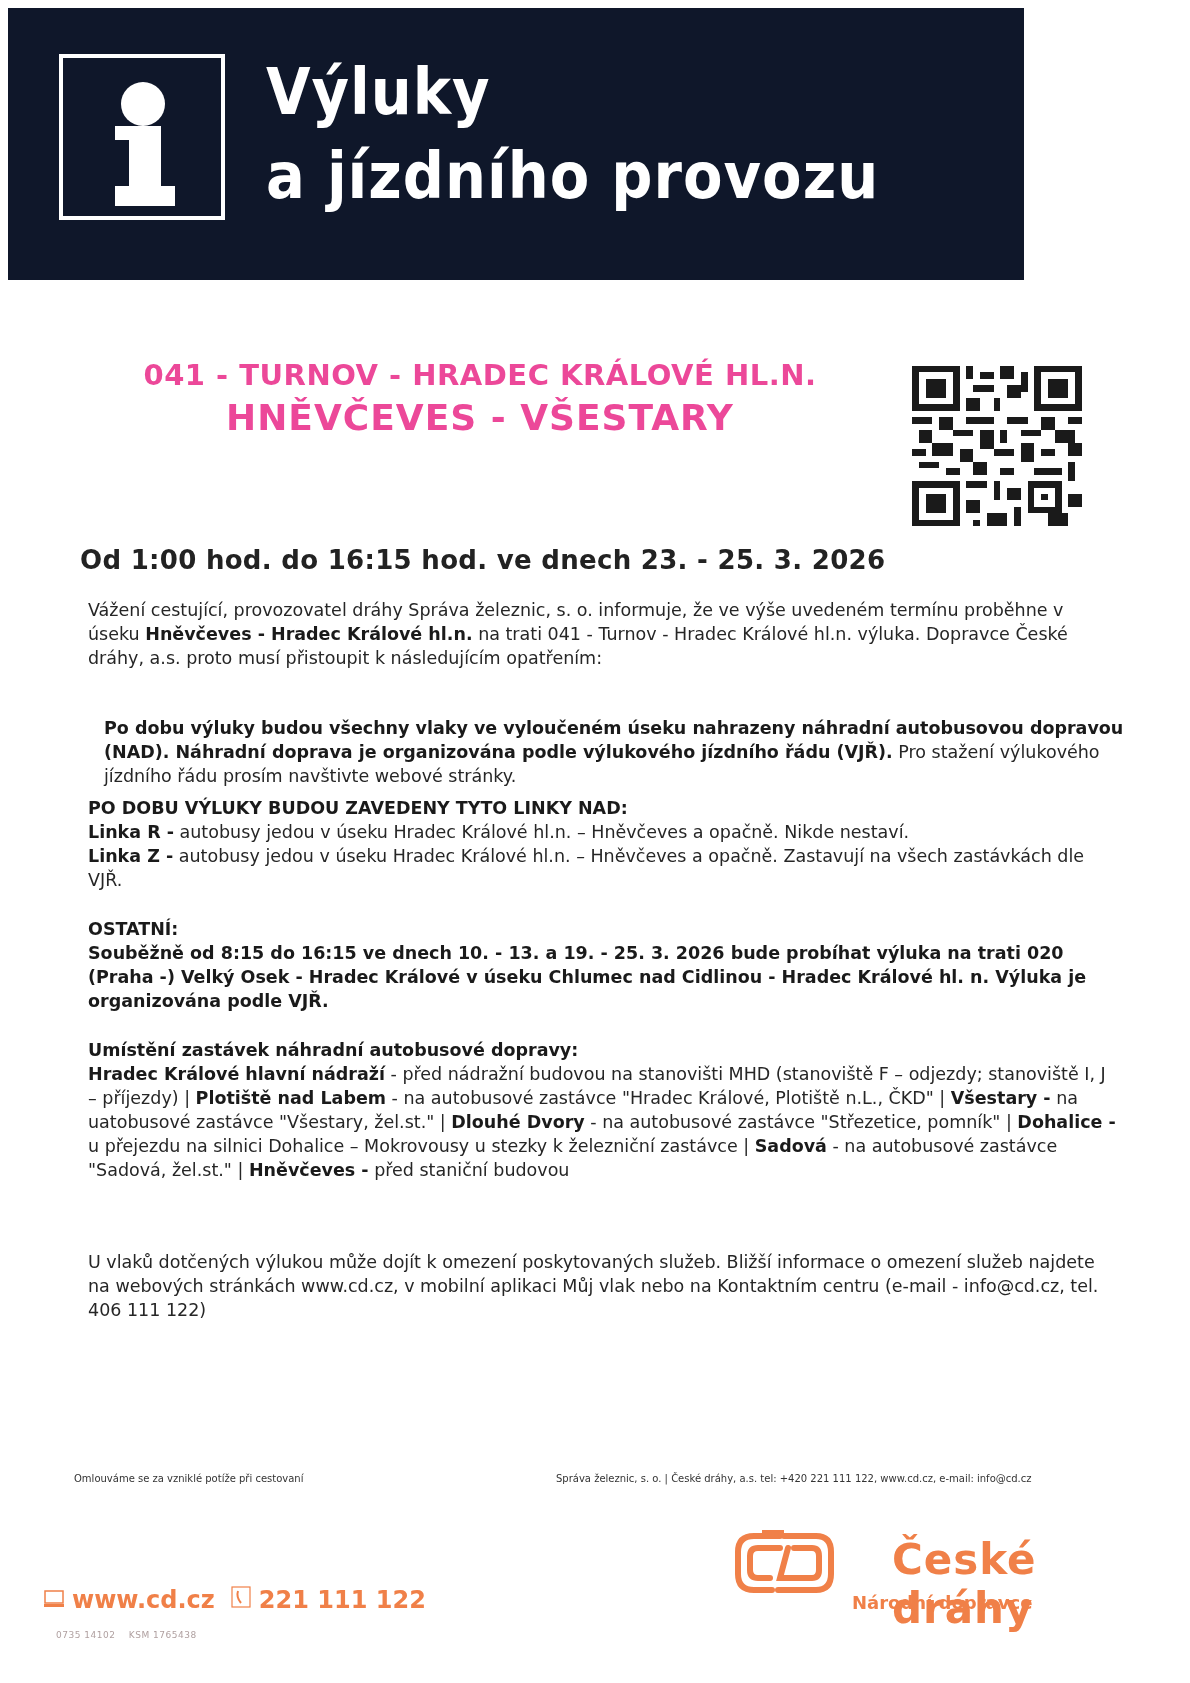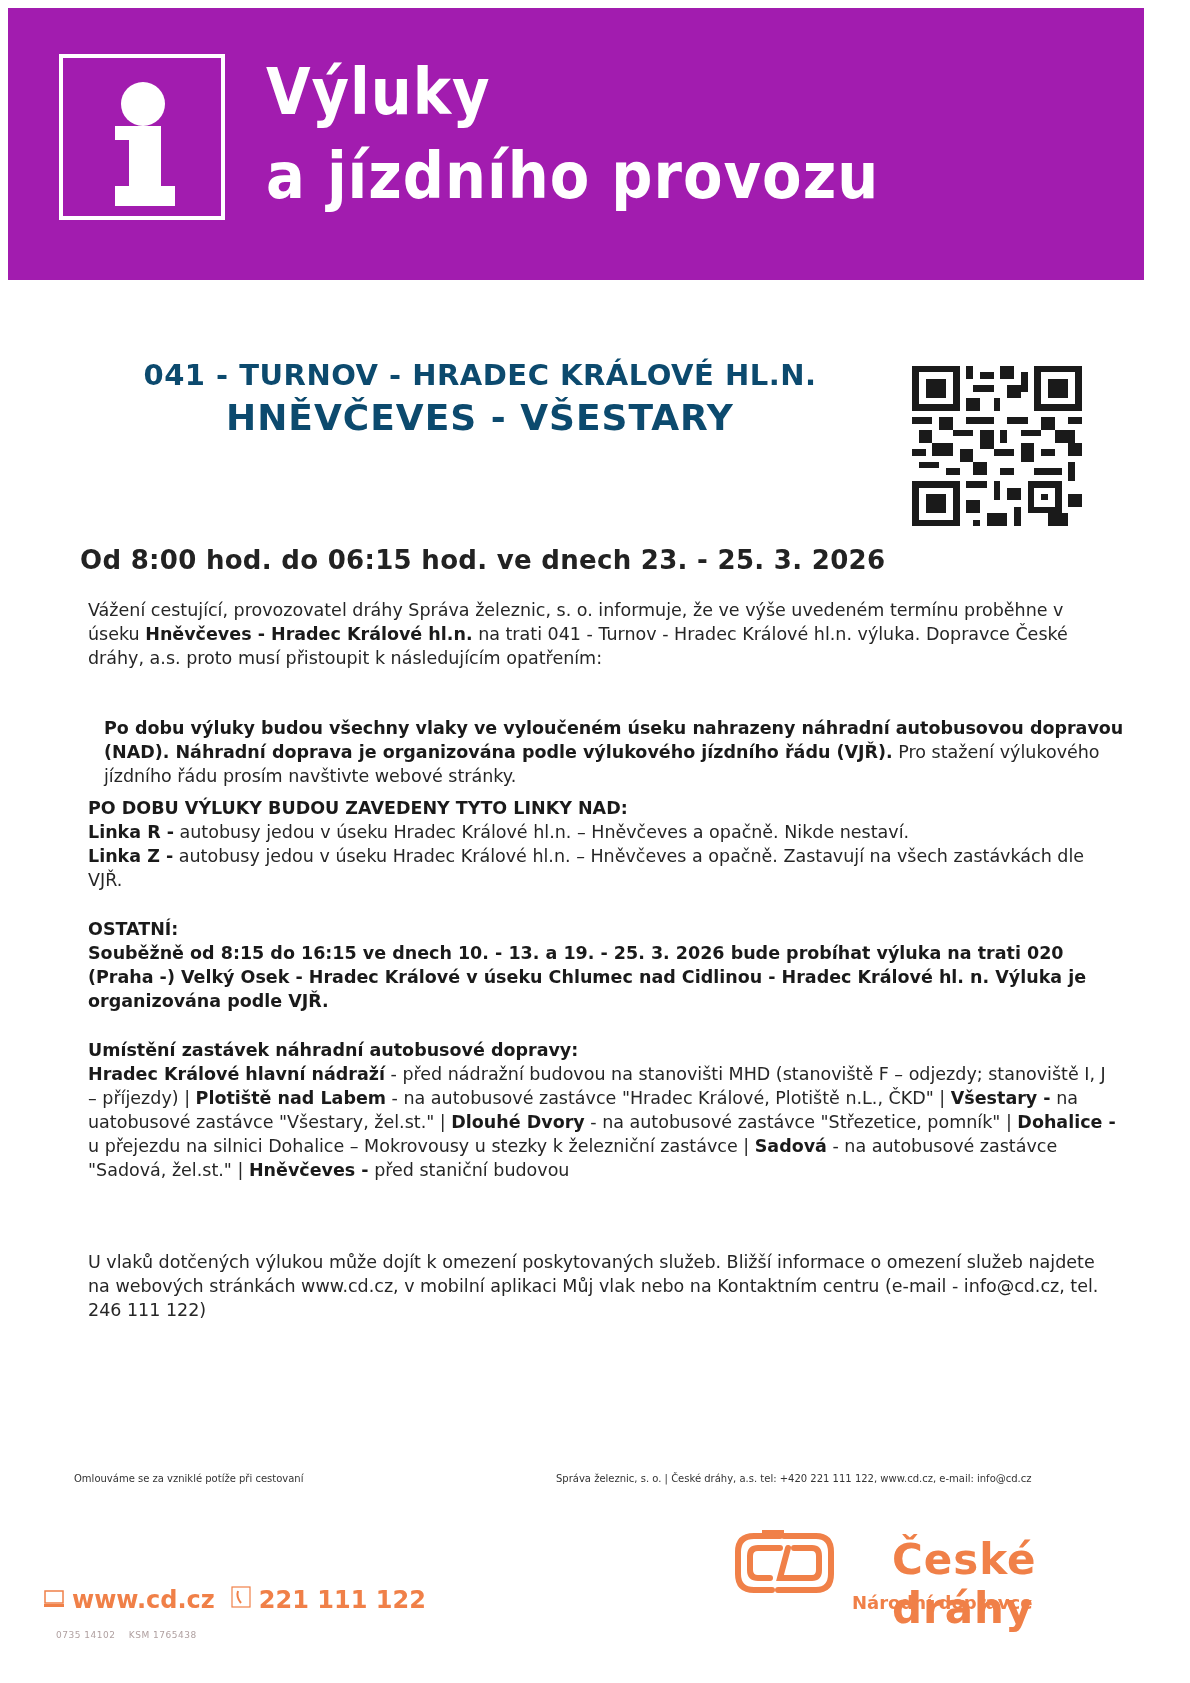--- a/index.html
+++ b/index.html
@@ -1,23 +1,23 @@
 <!DOCTYPE html>
 <html><head>
 <meta charset="utf-8">
 <style>
   html, body { margin:0; padding:0; }
   body { width:1190px; height:1683px; background:#fff; position:relative; overflow:hidden;
          font-family:"DejaVu Sans", sans-serif; color:#1e1e1e; }
-  .banner { position:absolute; left:8px; top:8px; width:1136px; height:272px; background:#a21caf; }
+  .banner { position:absolute; left:8px; top:8px; width:1016px; height:272px; background:#0f172a; }
   .info-box { position:absolute; left:51px; top:46px; width:158px; height:158px; border:4px solid #fff; }
   .info-box svg { position:absolute; left:0; top:0; }
   .banner-title { position:absolute; left:258px; top:42px; color:#fff; font-family:"DejaVu Sans Condensed","DejaVu Sans", sans-serif;
                   font-size:64px; line-height:84px; font-weight:600; letter-spacing:1px; }
-  .route { position:absolute; left:120px; top:355px; width:720px; text-align:center; font-weight:bold; color:#0c4a6e; }
+  .route { position:absolute; left:120px; top:355px; width:720px; text-align:center; font-weight:bold; color:#ec4899; }
   .route .l1 { font-size:29px; line-height:40px; letter-spacing:0.5px; }
   .route .l2 { font-size:36px; line-height:46px; letter-spacing:1px; }
   .qr { position:absolute; left:912px; top:366px; width:170px; height:160px; }
   .period { position:absolute; left:80px; top:545px; font-size:26px; font-weight:bold; color:#222; letter-spacing:0.3px; }
   .p { position:absolute; left:88px; width:1030px; font-size:17.5px; line-height:24px; color:#262626; }
   .p b { font-weight:bold; color:#1a1a1a; }
   .small { position:absolute; font-size:10px; color:#333; }
   .cd-logo { position:absolute; left:732px; top:1530px; }
   .cd-name { position:absolute; left:852px; top:1535px; font-size:42px; font-weight:bold; color:#f08048; letter-spacing:1px;margin-left:40px; }
   .cd-sub { position:absolute; left:852px; top:1592px; font-size:18px; font-weight:bold; color:#f08048; }
@@ -100,21 +100,21 @@
         <rect x="23" y="20" width="2" height="2"></rect>
       <rect x="8" y="21" width="2" height="2"></rect>
         <rect x="11" y="23" width="3" height="2"></rect>
         <rect x="15" y="22" width="1" height="3"></rect>
         <rect x="20" y="23" width="3" height="2"></rect>
         <rect x="9" y="24" width="1" height="1"></rect>
     </g>
   </svg>
 </div>
 
-<div class="period">Od 8:00 hod. do 06:15 hod. ve dnech 23. - 25. 3. 2026</div>
+<div class="period">Od 1:00 hod. do 16:15 hod. ve dnech 23. - 25. 3. 2026</div>
 
 <p class="p" style="top:598px;margin:0;"><span>Vážení cestující, provozovatel dráhy Správa železnic, s. o. informuje, že ve výše uvedeném termínu proběhne v úseku </span><b>Hněvčeves - Hradec Králové hl.n.</b><span> na trati 041 - Turnov - Hradec Králové hl.n. výluka. Dopravce České dráhy, a.s. proto musí přistoupit k následujícím opatřením:</span></p>
 
 <p class="p" style="top:700px;margin:16px;"><b>Po dobu výluky budou všechny vlaky ve vyloučeném úseku nahrazeny náhradní autobusovou dopravou (NAD). Náhradní doprava je organizována podle výlukového jízdního řádu (VJŘ).</b><span> Pro stažení výlukového jízdního řádu prosím navštivte webové stránky.</span></p>
 
 <div class="p" style="top:796px;">
   <b>PO DOBU VÝLUKY BUDOU ZAVEDENY TYTO LINKY NAD:</b><br>
   <span><b>Linka R -</b><span> autobusy jedou v úseku Hradec Králové hl.n. – Hněvčeves a opačně. Nikde nestaví.</span></span><br>
   <span><b>Linka Z -</b><span> autobusy jedou v úseku Hradec Králové hl.n. – Hněvčeves a opačně. Zastavují na všech zastávkách dle VJŘ.</span></span>
 </div>
@@ -122,21 +122,21 @@
 <div class="p" style="top:917px;">
   <b>OSTATNÍ:</b><br>
   <b>Souběžně od 8:15 do 16:15 ve dnech 10. - 13. a 19. - 25. 3. 2026 bude probíhat výluka na trati 020 (Praha -) Velký Osek - Hradec Králové v úseku Chlumec nad Cidlinou - Hradec Králové hl. n. Výluka je organizována podle VJŘ.</b>
 </div>
 
 <div class="p" style="top:1038px;">
   <b>Umístění zastávek náhradní autobusové dopravy:</b><br>
   <span><b>Hradec Králové hlavní nádraží</b><span> - před nádražní budovou na stanovišti MHD (stanoviště F – odjezdy; stanoviště I, J – příjezdy) | </span></span><span><b>Plotiště nad Labem</b><span> - na autobusové zastávce "Hradec Králové, Plotiště n.L., ČKD" | </span></span><span><b>Všestary -</b><span> na uatobusové zastávce "Všestary, žel.st." | </span></span><span><b>Dlouhé Dvory</b><span> - na autobusové zastávce "Střezetice, pomník" | </span></span><span><b>Dohalice -</b><span> u přejezdu na silnici Dohalice – Mokrovousy u stezky k železniční zastávce | </span></span><span><b>Sadová</b><span> - na autobusové zastávce "Sadová, žel.st." | </span></span><span><b>Hněvčeves -</b><span> před staniční budovou</span></span>
 </div>
 
-<p class="p" style="top:1250px;margin:0;">U vlaků dotčených výlukou může dojít k omezení poskytovaných služeb. Bližší informace o omezení služeb najdete na webových stránkách www.cd.cz, v mobilní aplikaci Můj vlak nebo na Kontaktním centru (e-mail - info@cd.cz, tel. 246 111 122)</p>
+<p class="p" style="top:1250px;margin:0;">U vlaků dotčených výlukou může dojít k omezení poskytovaných služeb. Bližší informace o omezení služeb najdete na webových stránkách www.cd.cz, v mobilní aplikaci Můj vlak nebo na Kontaktním centru (e-mail - info@cd.cz, tel. 406 111 122)</p>
 
 <div class="small" style="left:74px;top:1473px;">Omlouváme se za vzniklé potíže při cestovaní</div>
 <div class="small" style="left:556px;top:1473px;">Správa železnic, s. o. | České dráhy, a.s. tel: +420 221 111 122, www.cd.cz, e-mail: info@cd.cz</div>
 
 <div class="cd-logo">
   <svg width="105" height="66" viewBox="0 0 105 66">
     <g fill="none" stroke="#f08048" stroke-width="6" stroke-linecap="round">
       <path d="M48 6 H22 Q6 6 6 22 V44 Q6 60 22 60 H40"></path>
       <path d="M48 18 H26 Q18 18 18 26 V40 Q18 48 26 48 H38"></path>
       <path d="M52 6 H84 Q99 6 99 22 V44 Q99 60 84 60 H46"></path>

